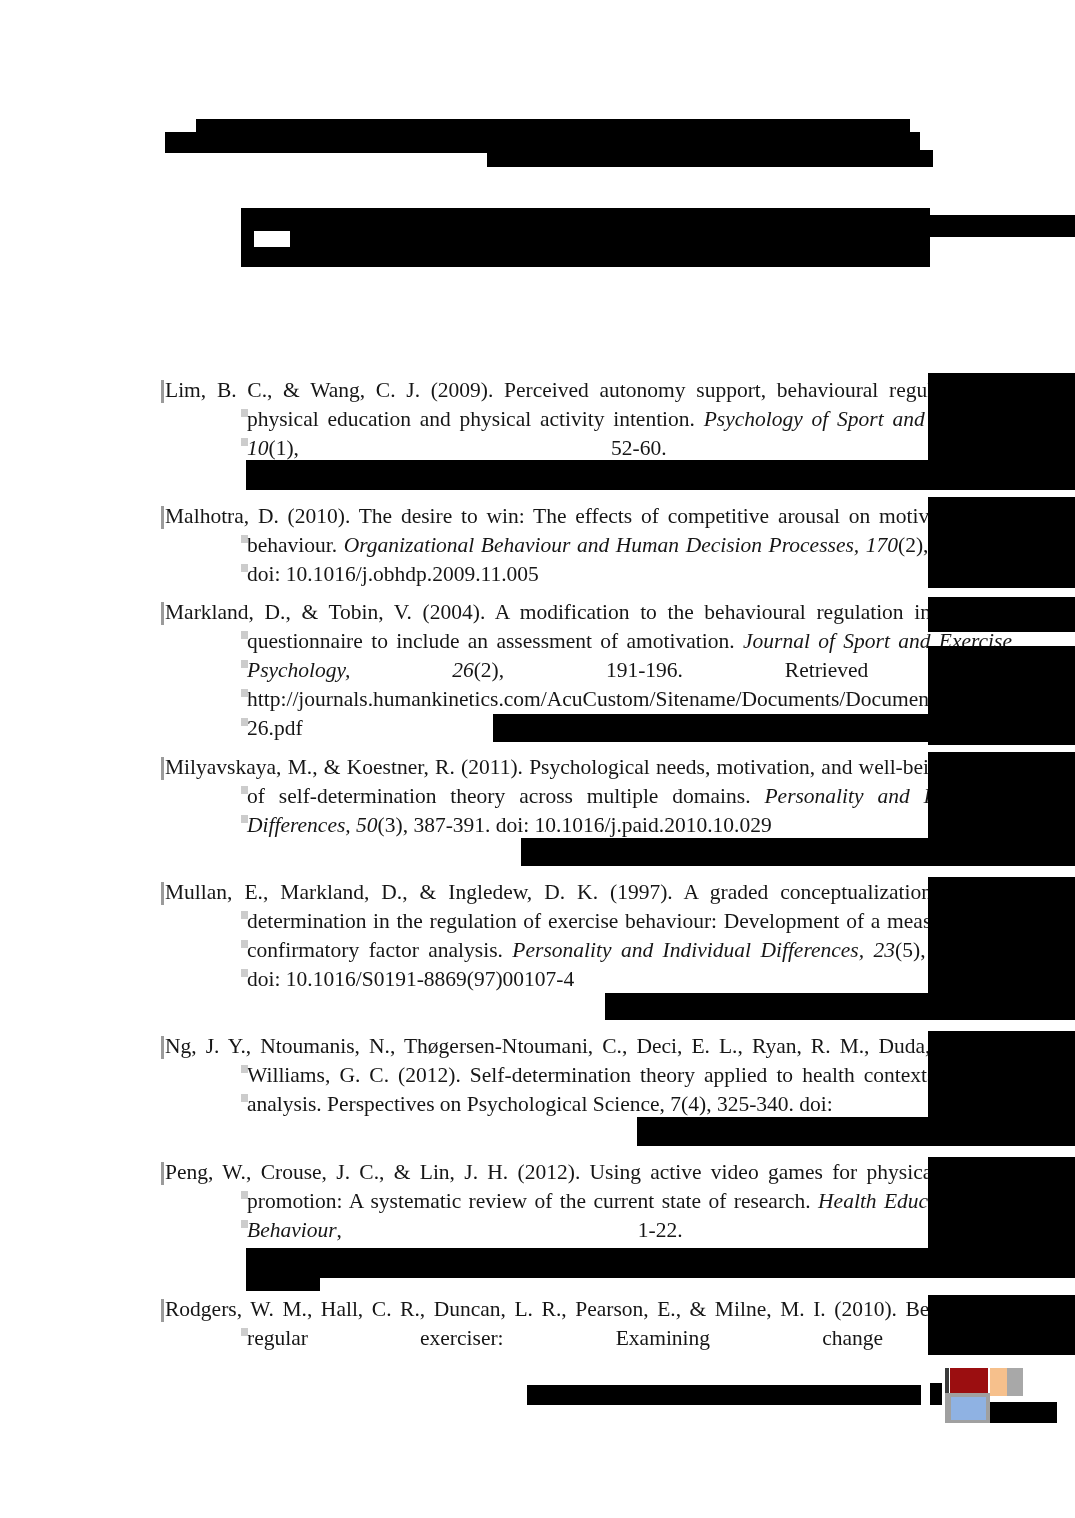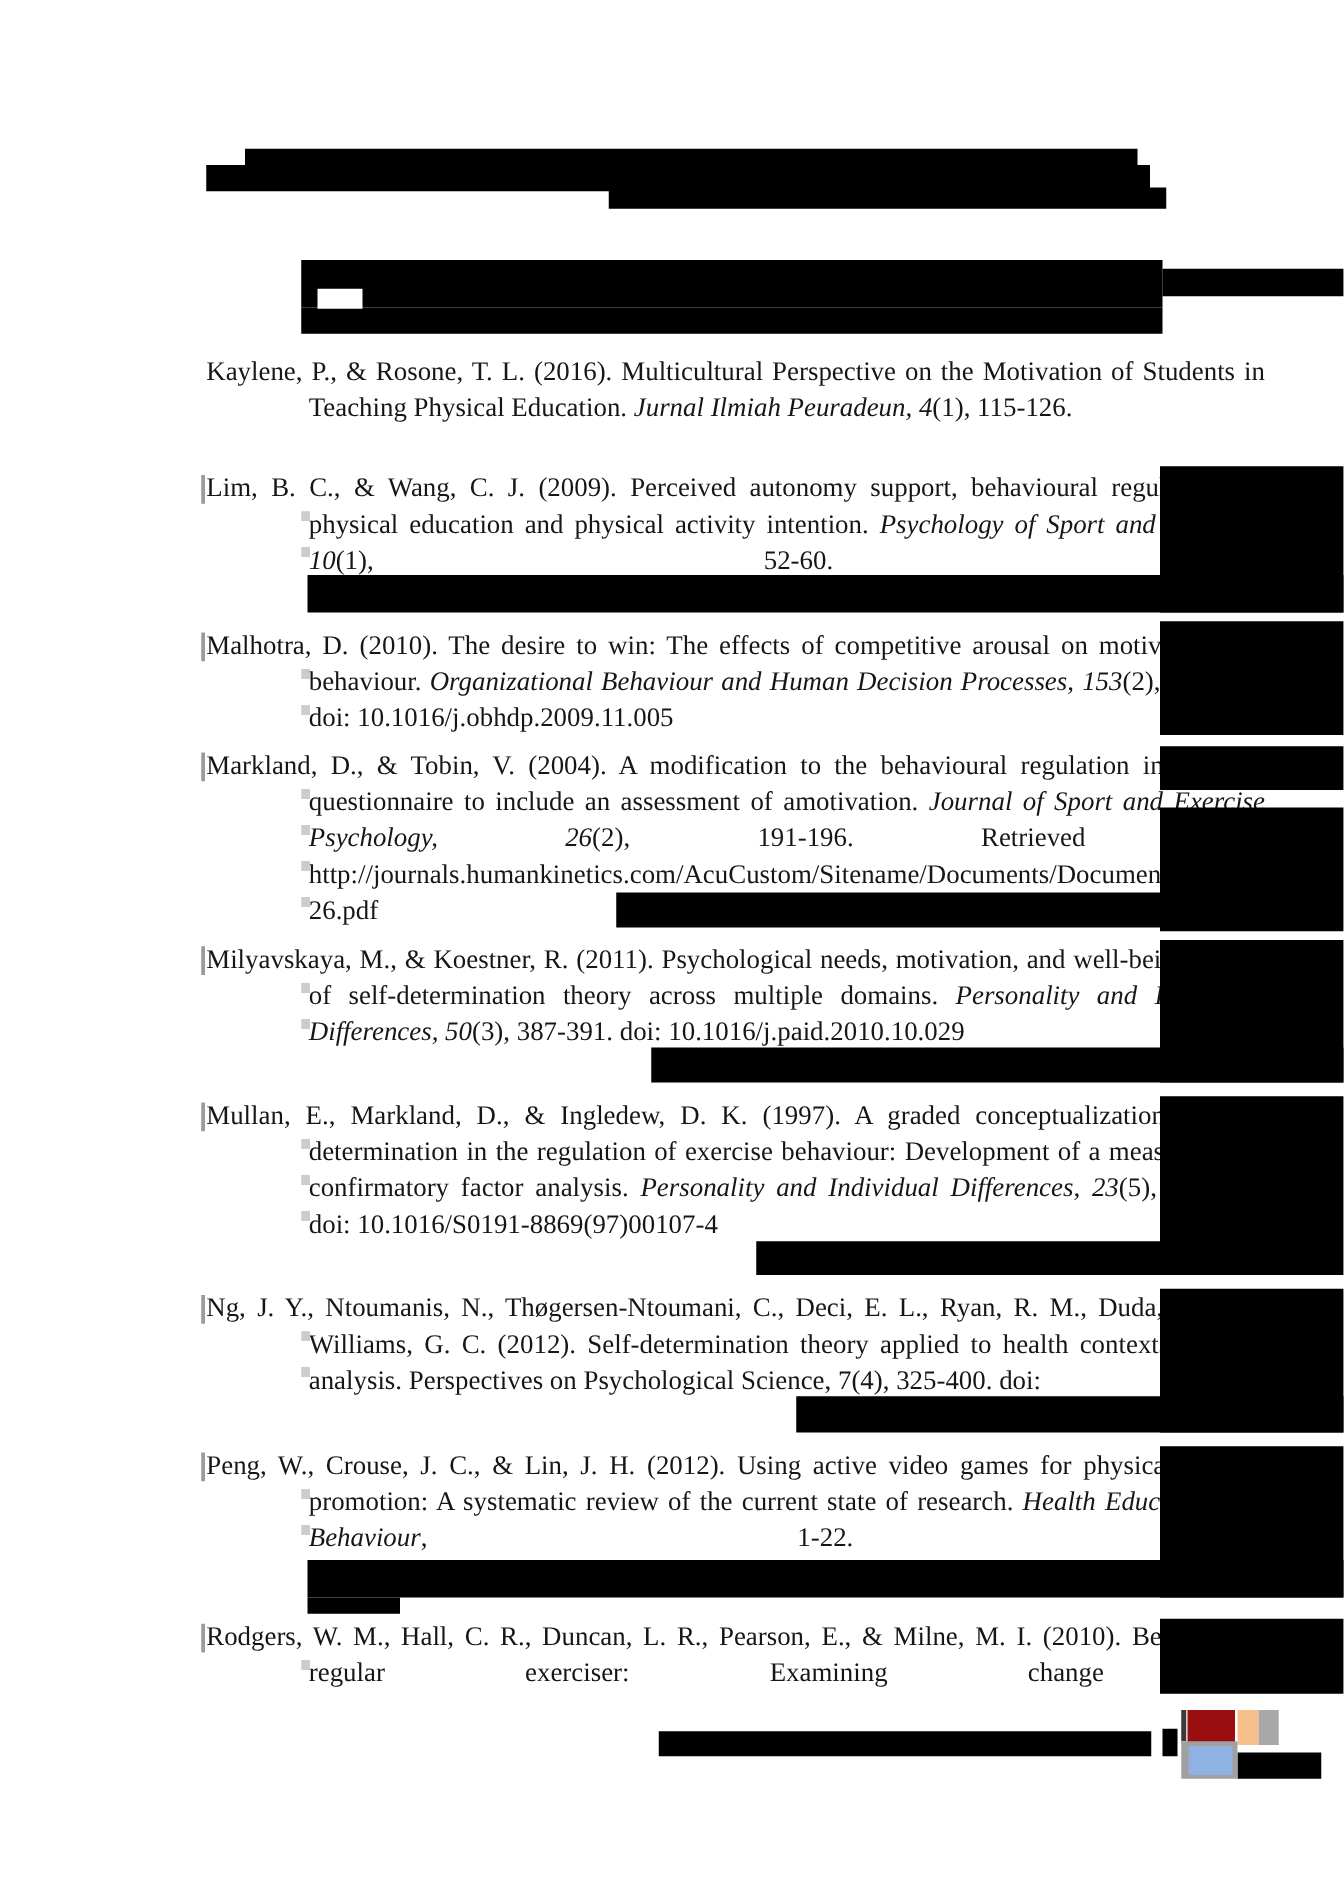--- a/index.html
+++ b/index.html
@@ -61,27 +61,26 @@
   <div class="bar" style="left:196px;top:119px;width:714px;height:16px;"></div>
   <div class="bar" style="left:165px;top:132px;width:755px;height:21px;"></div>
   <div class="bar" style="left:487px;top:150px;width:446px;height:17px;"></div>
 
   <div class="bar" style="left:241px;top:208px;width:689px;height:38px;"></div>
   <div class="bar white" style="left:254px;top:231px;width:36px;height:16px;"></div>
   <div class="bar" style="left:241px;top:246px;width:689px;height:21px;"></div>
   <div class="bar" style="left:930px;top:215px;width:145px;height:22px;"></div>
 
   <div class="refs">
-    <p class="ref" style="top:283px;"><span>Kaylene, P., &amp; Rosone, T. L. (2016). Multicultural Perspective on the Motivation of Students in Teaching Physical Education. </span><span style="font-style: italic;">Jurnal Ilmiah Peuradeun, 4</span><span>(1), 115-126.</span></p>
     <p class="ref marked jlast" style="top:376px;"><span>Lim, B. C., &amp; Wang, C. J. (2009). Perceived autonomy support, behavioural regulations in physical education and physical activity intention. </span><span style="font-style: italic;">Psychology of Sport and Exercise, 10</span><span>(1), 52-60. doi:</span></p>
-    <p class="ref marked" style="top:502px;"><span>Malhotra, D. (2010). The desire to win: The effects of competitive arousal on motivation and behaviour. </span><span style="font-style: italic;">Organizational Behaviour and Human Decision Processes, 153</span><span>(2), 139-146. doi: 10.1016/j.obhdp.2009.11.005</span></p>
+    <p class="ref marked" style="top:502px;"><span>Malhotra, D. (2010). The desire to win: The effects of competitive arousal on motivation and behaviour. </span><span style="font-style: italic;">Organizational Behaviour and Human Decision Processes, 170</span><span>(2), 139-146. doi: 10.1016/j.obhdp.2009.11.005</span></p>
     <p class="ref marked" style="top:598px;"><span>Markland, D., &amp; Tobin, V. (2004). A modification to the behavioural regulation in exercise questionnaire to include an assessment of amotivation. </span><span style="font-style: italic;">Journal of Sport and Exercise Psychology, 26</span><span>(2), 191-196. Retrieved from http://journals.humankinetics.com/AcuCustom/Sitename/Documents/DocumentItem/3026.pdf</span></p>
     <p class="ref marked" style="top:753px;"><span>Milyavskaya, M., &amp; Koestner, R. (2011). Psychological needs, motivation, and well-being: A test of self-determination theory across multiple domains. </span><span style="font-style: italic;">Personality and Individual Differences, 50</span><span>(3), 387-391. doi: 10.1016/j.paid.2010.10.029</span></p>
     <p class="ref marked" style="top:878px;"><span>Mullan, E., Markland, D., &amp; Ingledew, D. K. (1997). A graded conceptualization of self-determination in the regulation of exercise behaviour: Development of a measure using confirmatory factor analysis. </span><span style="font-style: italic;">Personality and Individual Differences, 23</span><span>(5), 745-752. doi: 10.1016/S0191-8869(97)00107-4</span></p>
-    <p class="ref marked" style="top:1032px;"><span>Ng, J. Y., Ntoumanis, N., Thøgersen-Ntoumani, C., Deci, E. L., Ryan, R. M., Duda, J. L., &amp; Williams, G. C. (2012). Self-determination theory applied to health contexts a meta-analysis. </span><span style="">Perspectives on Psychological Science, 7</span><span>(4), 325-400. doi:</span></p>
+    <p class="ref marked" style="top:1032px;"><span>Ng, J. Y., Ntoumanis, N., Thøgersen-Ntoumani, C., Deci, E. L., Ryan, R. M., Duda, J. L., &amp; Williams, G. C. (2012). Self-determination theory applied to health contexts a meta-analysis. </span><span style="">Perspectives on Psychological Science, 7</span><span>(4), 325-340. doi:</span></p>
     <p class="ref marked jlast" style="top:1158px;"><span>Peng, W., Crouse, J. C., &amp; Lin, J. H. (2012). Using active video games for physical activity promotion: A systematic review of the current state of research. </span><span style="font-style: italic;">Health Education and Behaviour</span><span>, 1-22. doi:</span></p>
     <p class="ref marked jlast" style="top:1295px;"><span>Rodgers, W. M., Hall, C. R., Duncan, L. R., Pearson, E., &amp; Milne, M. I. (2010). Becoming a regular exerciser: Examining change in</span></p>
   </div>
 
   <div class="bar" style="left:928px;top:373px;width:147px;height:117px;"></div>
   <div class="bar" style="left:246px;top:460px;width:829px;height:30px;"></div>
 
   <div class="bar" style="left:928px;top:497px;width:147px;height:91px;"></div>
 
   <div class="bar" style="left:928px;top:597px;width:147px;height:35px;"></div>

